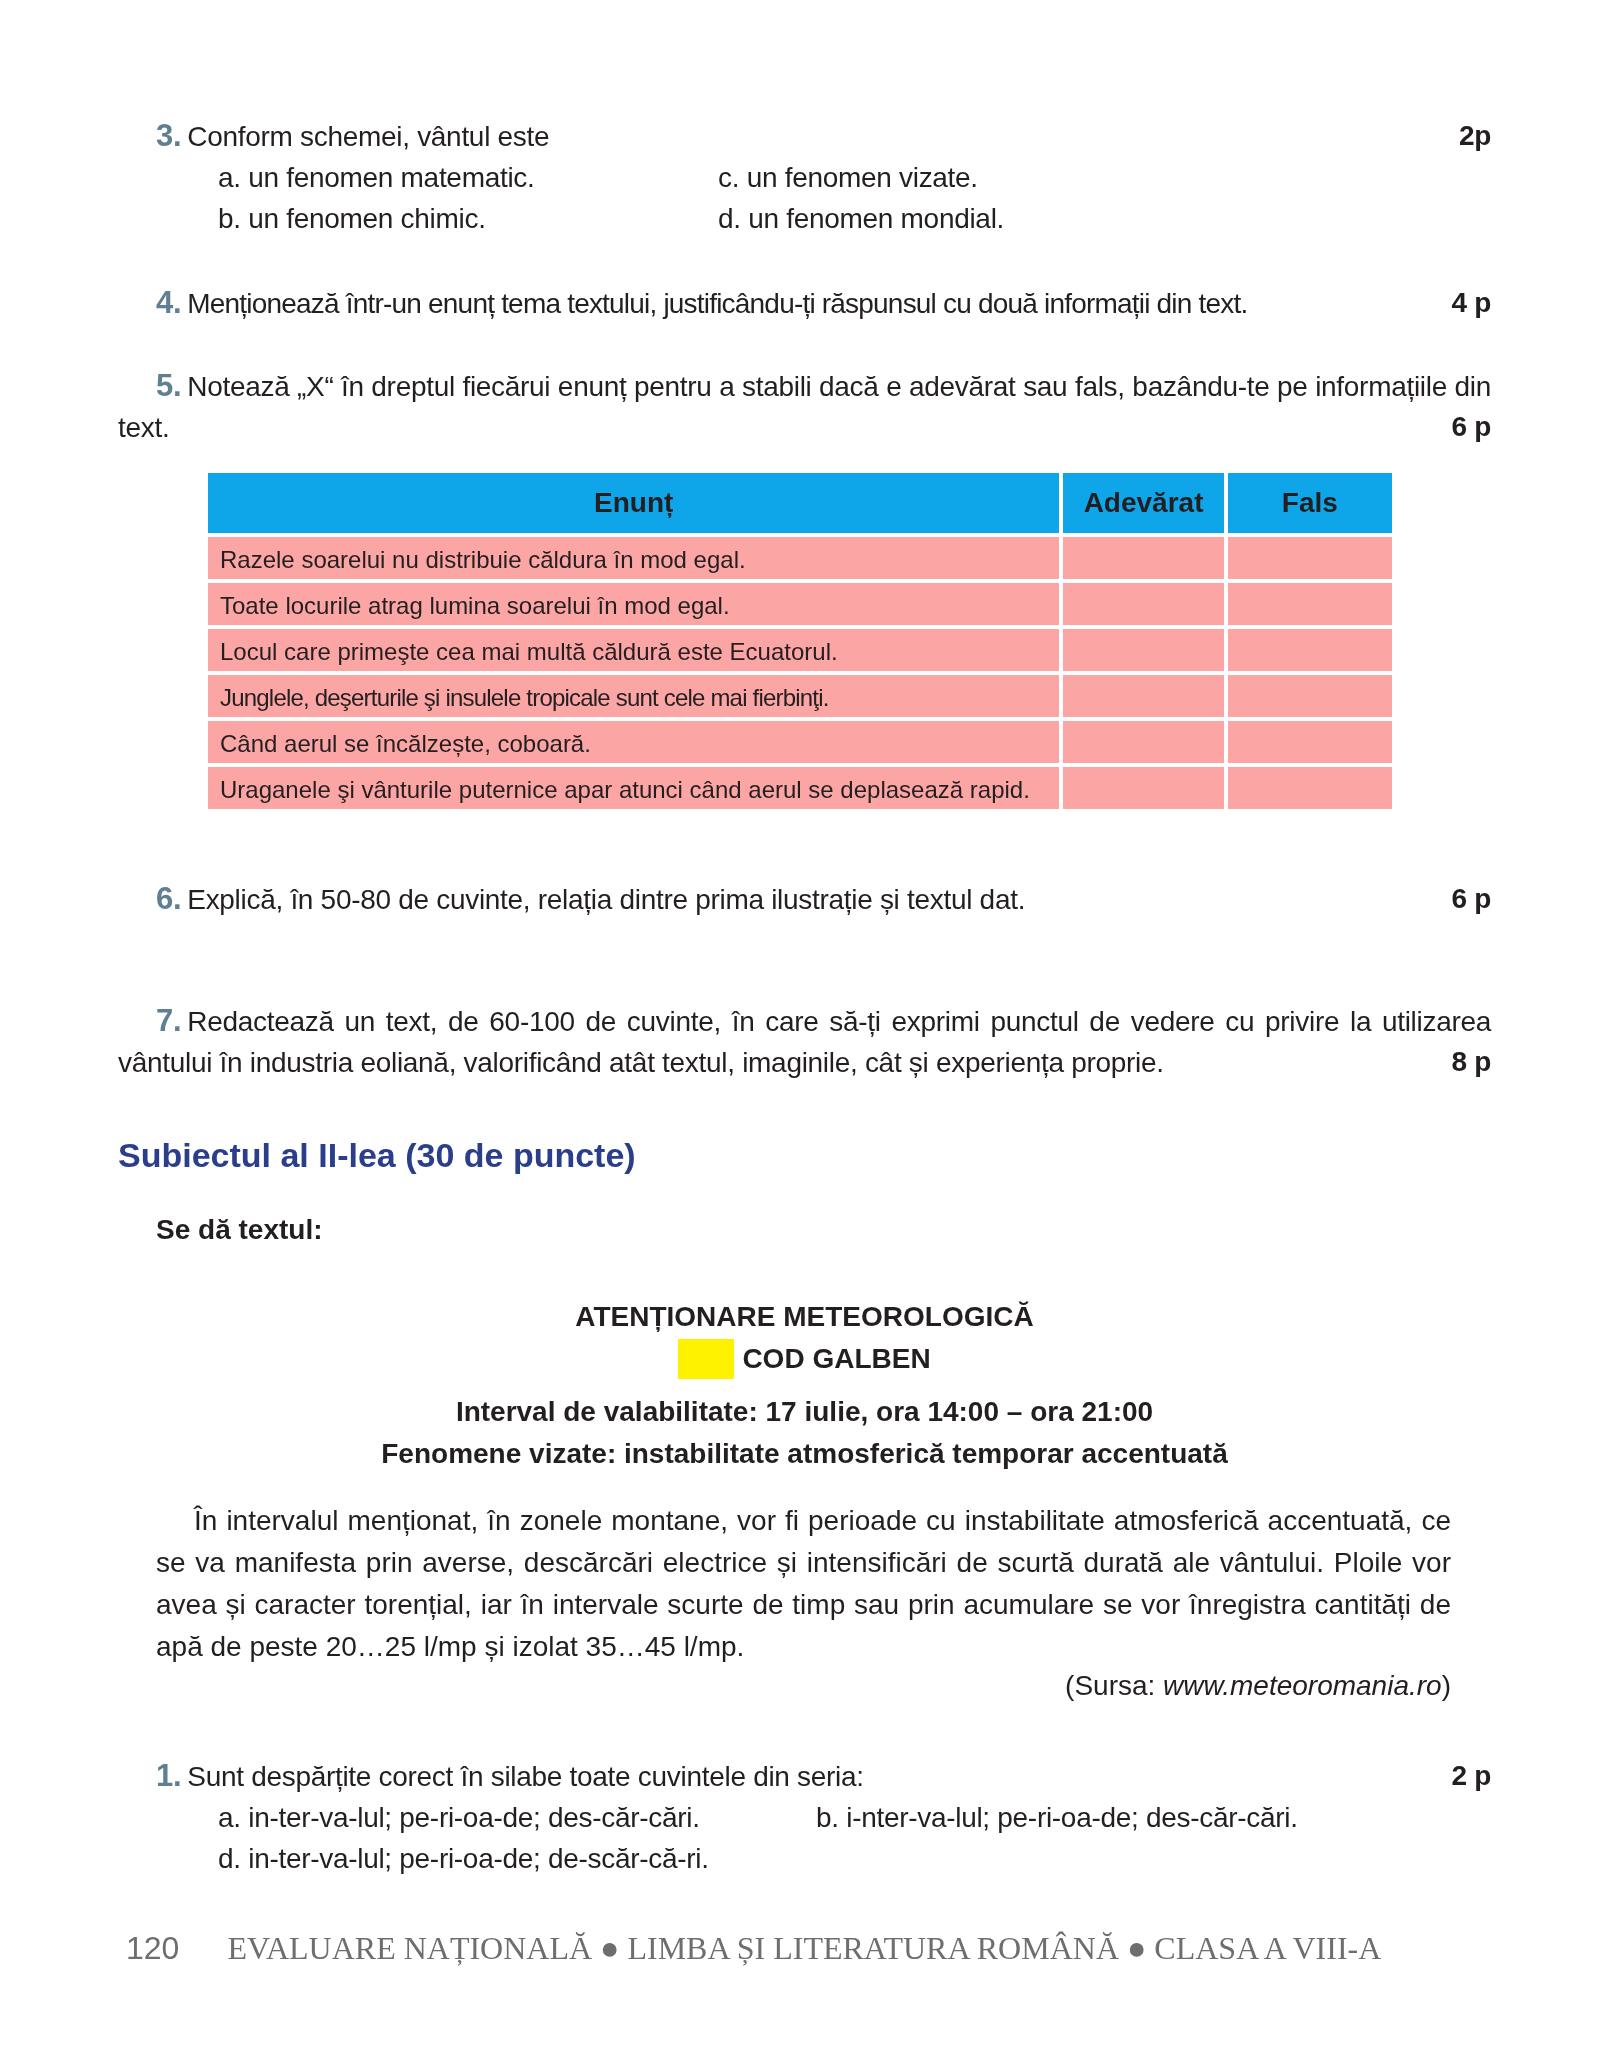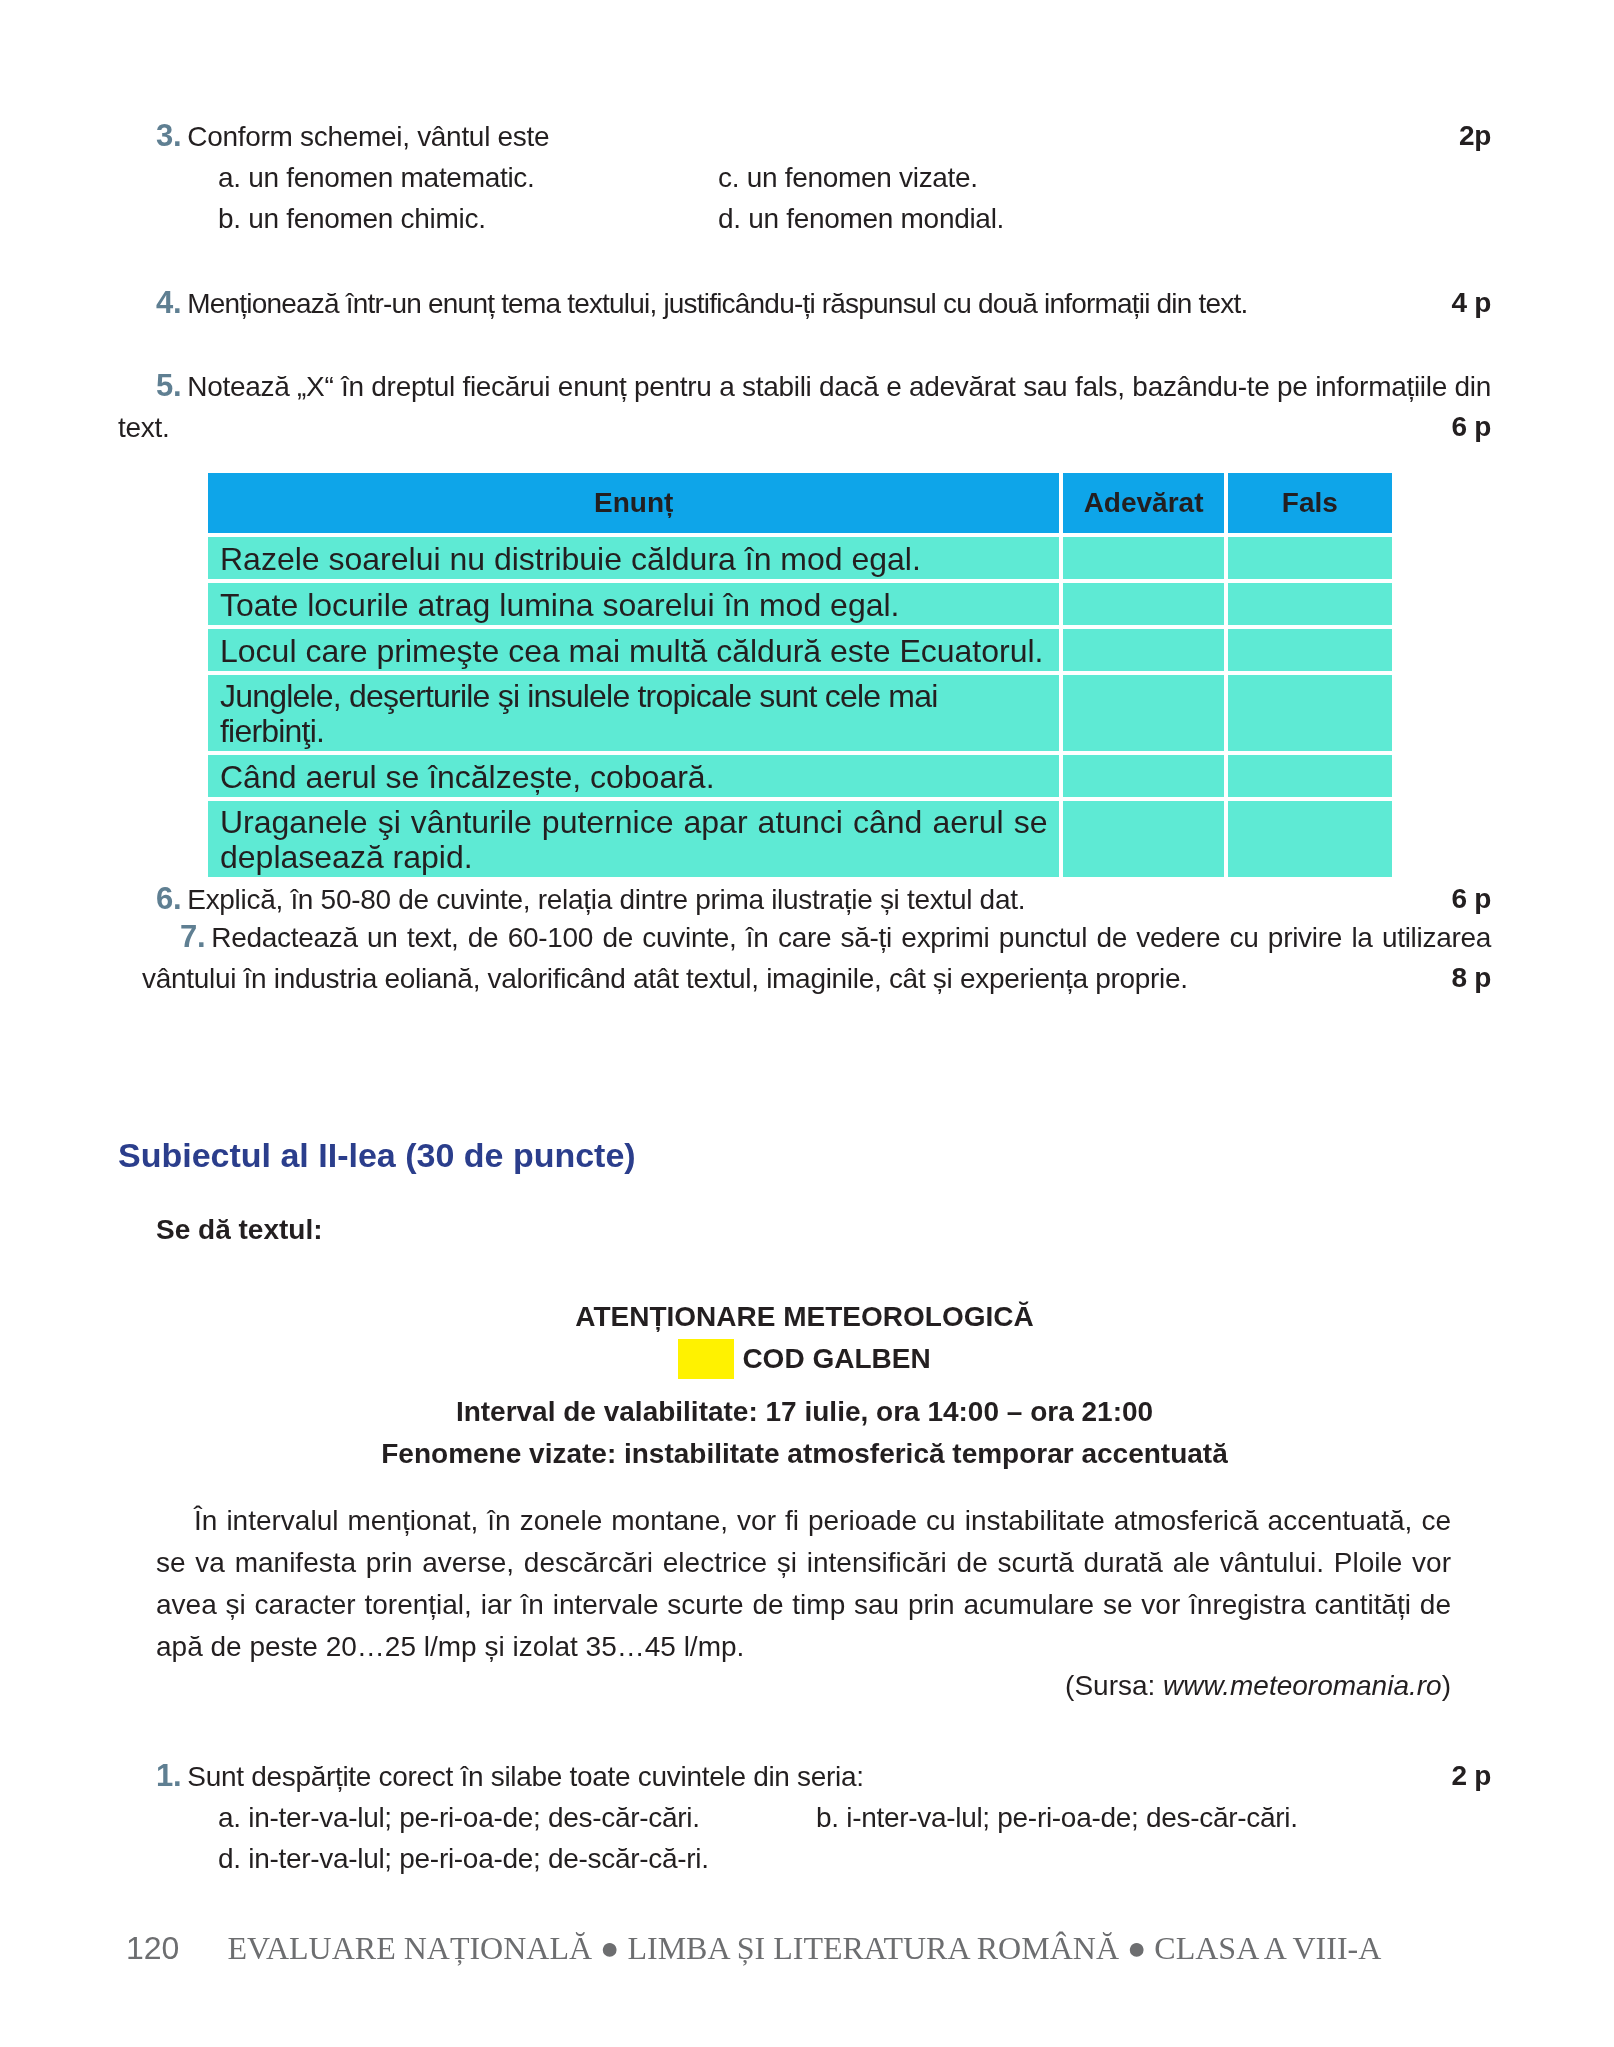--- a/index.html
+++ b/index.html
@@ -13,21 +13,21 @@
   .pts { position: absolute; right: 123px; font-weight: bold; font-size: 28px; }
   .q { position: absolute; left: 118px; right: 123px; }
   .qline { position: relative; padding-left: 38px; padding-right: 90px; }
   .opts { display: grid; grid-template-columns: 500px 500px; padding-left: 100px; }
   .opts2 { display: grid; grid-template-columns: 598px 560px; padding-left: 100px; }
   .just { text-align: justify; text-align-last: left; }
 
   
   .tbl { position: absolute; left: 208px; top: 469px; width: 1192px; border-collapse: separate; border-spacing: 4px; margin-left: -4px; }
   .tbl th { background: #0ea5e9; font-weight: bold; font-size: 28px; height: 60px; padding: 0; }
-  .tbl td { background: #5eead4; font-size: 32px; line-height: 35px; padding: 4px 12px 2px 12px; height: 36px; vertical-align: middle; }
+  .tbl td { background: #fca5a5; font-size: 24px; line-height: 35px; padding: 4px 12px 2px 12px; height: 36px; vertical-align: middle; }
   .tbl td.ans { padding: 0; }
   .c1 { width: 850px; } .c2 { width: 160px; } .c3 { width: 164px; }
   .tbl td.jt { text-align: justify; text-align-last: left; }
 
   .section-title { position: absolute; left: 118px; top: 1136px; font-size: 34px; font-weight: bold; color: #2b3e8c; }
   .given { position: absolute; left: 156px; top: 1214px; font-size: 28px; font-weight: bold; }
   .center-block { position: absolute; left: 118px; right: 123px; text-align: center; font-weight: bold; font-size: 28px; line-height: 42px; }
   .code-row { display: inline-flex; align-items: center; gap: 8px; }
   .yellow { display: inline-block; width: 56px; height: 40px; background: #fff200; }
   .para { position: absolute; left: 156px; right: 163px; top: 1500px; font-size: 28px; line-height: 42px; text-align: justify; text-indent: 38px; }
@@ -110,21 +110,21 @@
     </tbody>
   </table>
 
   <div class="q txt" style="top:878px;">
     <div class="qline">
       <span class="num">6.</span><span>Explică, în 50-80 de cuvinte, relația dintre prima ilustrație și textul dat.</span>
       <span class="pts" style="right:0;top:0;">6 p</span>
     </div>
   </div>
 
-  <div class="q txt" style="top:916px;margin-left:24px;">
+  <div class="q txt" style="top:1000px;">
     <div class="just" style="text-indent:38px; padding-right:70px; margin-right:-70px; position:relative;">
       <span class="num">7.</span><span>Redactează un text, de 60-100 de cuvinte, în care să-ți exprimi punctul de vedere cu privire la utilizarea vântului în industria eoliană, valorificând atât textul, imaginile, cât și experiența proprie.</span>
     </div>
     <span class="pts" style="right:0;top:41px;">8 p</span>
   </div>
 
   <div class="section-title">Subiectul al II-lea (30 de puncte)</div>
   <div class="given">Se dă textul:</div>
 
   <div class="center-block" style="top:1296px;">

